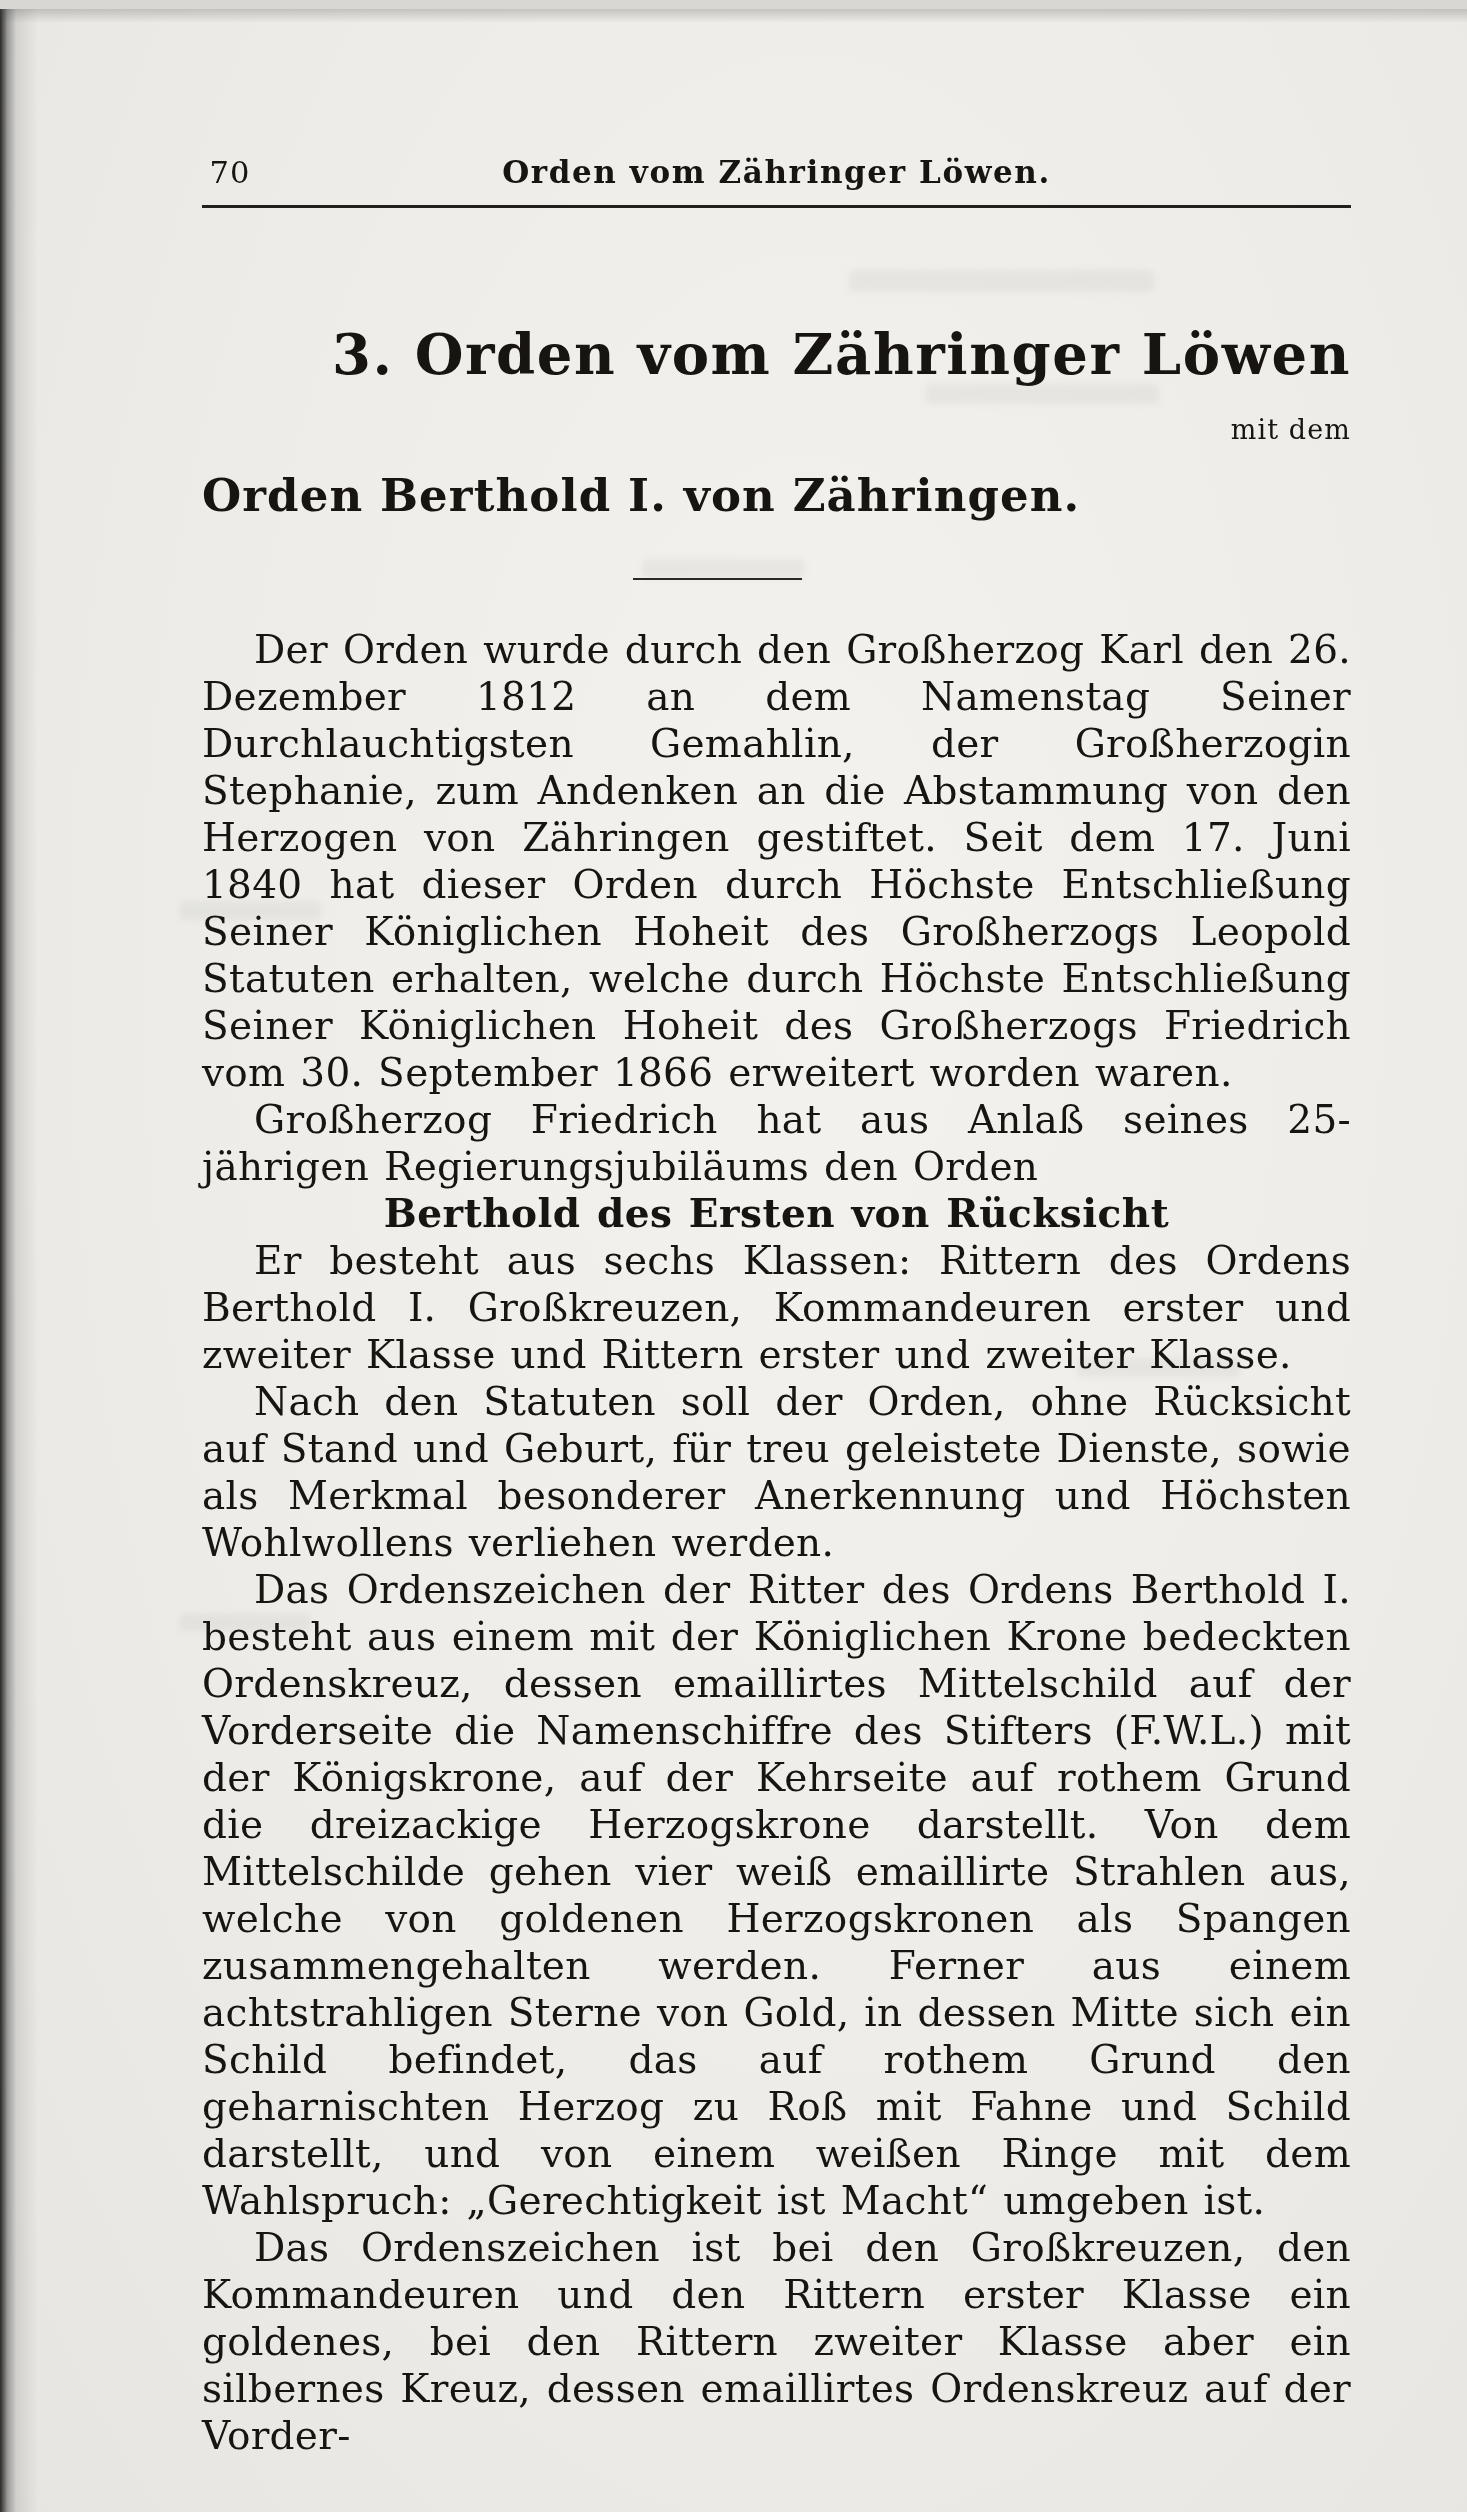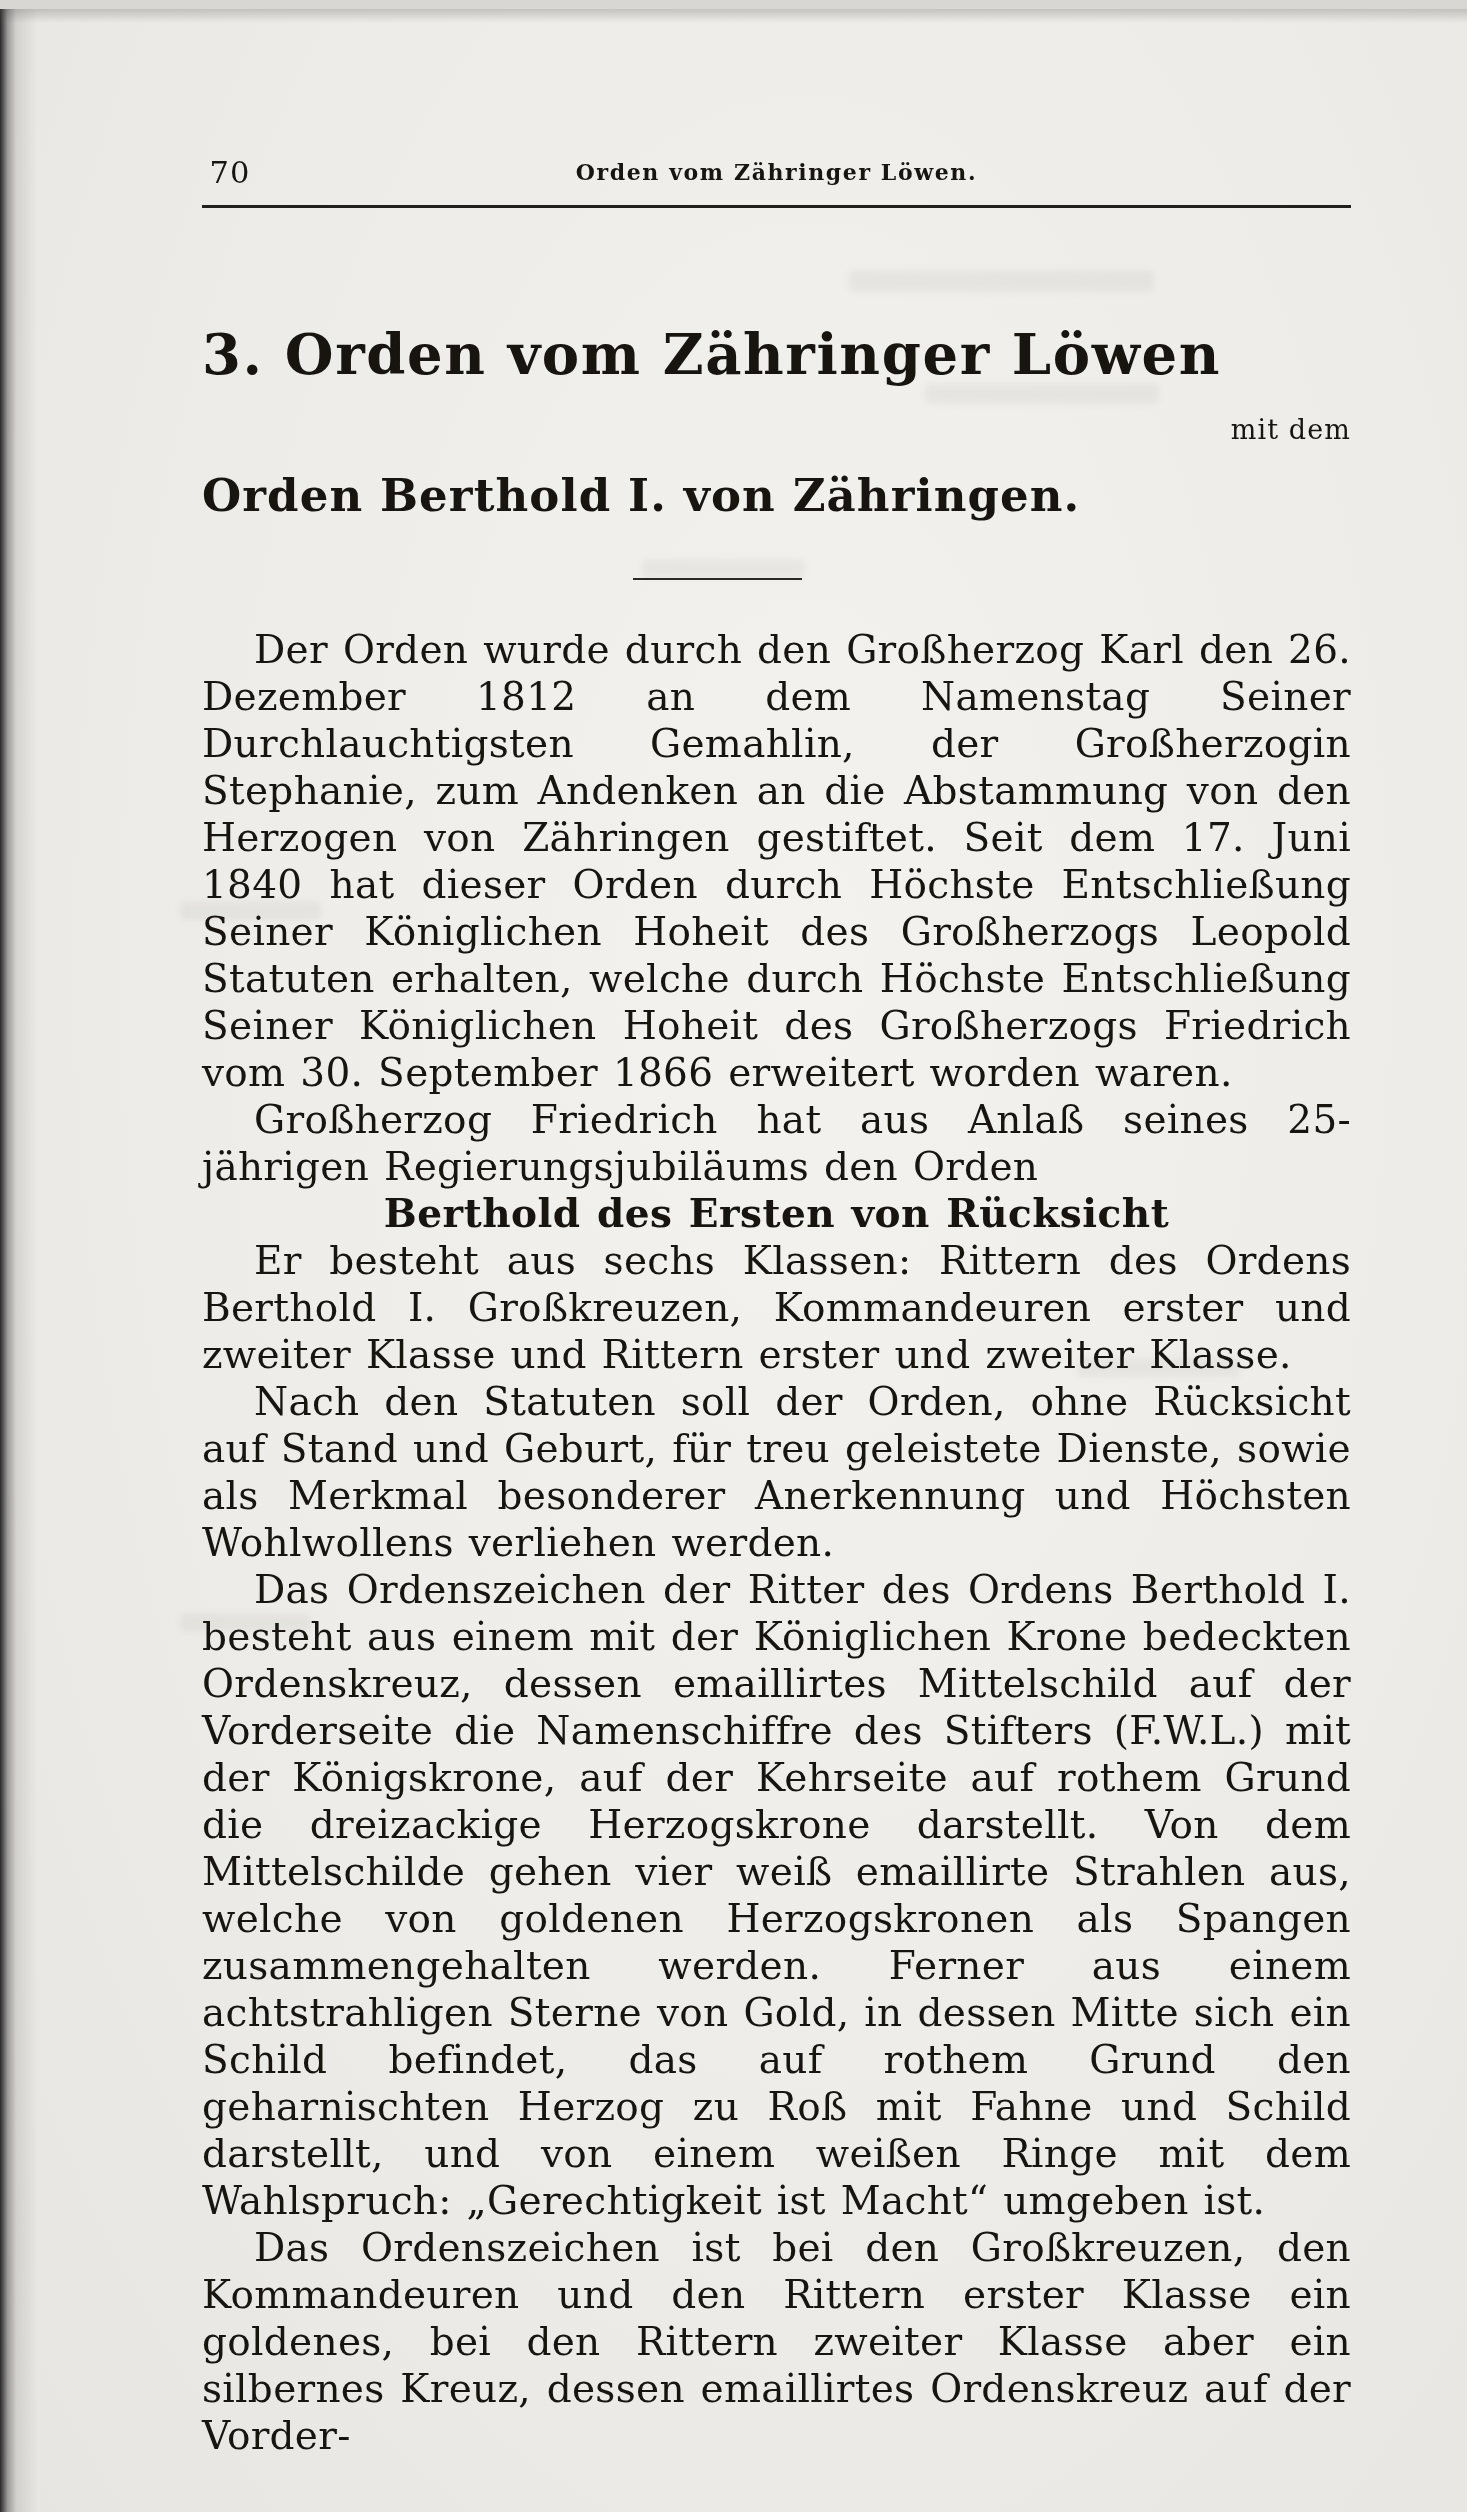--- a/index.html
+++ b/index.html
@@ -62,36 +62,36 @@
     position: absolute;
     left: 7.6px;
     top: 146px;
     font-size: 30.5px;
     line-height: 35px;
     letter-spacing: 1.1px;
   }
   .header-title {
     display: block;
     text-align: center;
-    font-size: 22px;
+    font-size: 31px;
     line-height: 35px;
     letter-spacing: 1.6px;
     font-weight: 600;
   }
   .header-rule {
     width: 1149px;
     margin: 11px 0 0 202px;
     height: 2.7px;
     background: #21201d;
   }
 
   .chapter-title {
     width: 1149px;
     margin: 115px 0 0 202px;
-    text-align: left;
+    text-align: right;
     font-size: 56px;
     line-height: 63px;
     font-weight: bold;
     letter-spacing: 1.6px;
   }
   .title-connector {
     width: 1149px;
     margin: 28px 0 0 202px;
     text-align: right;
     font-size: 27px;

